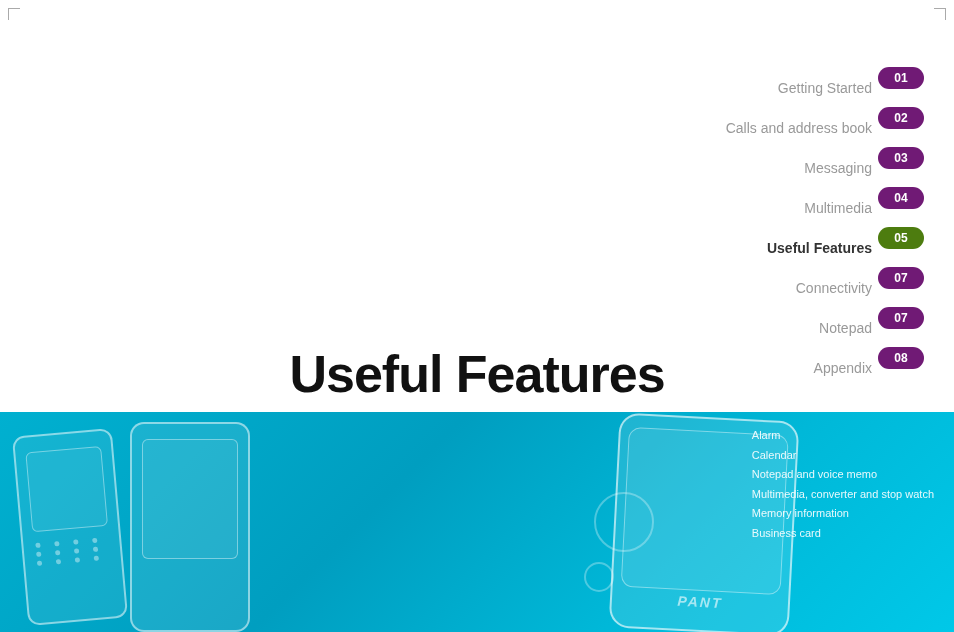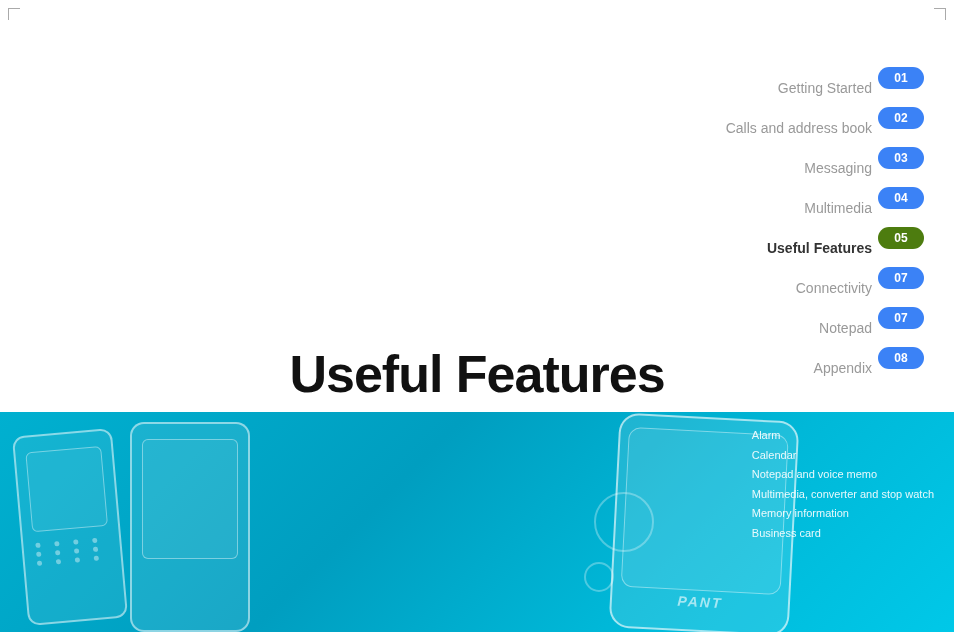--- a/index.html
+++ b/index.html
@@ -59,21 +59,21 @@
     .nav-badge {
       display: flex;
       align-items: center;
       justify-content: center;
       width: 46px;
       height: 22px;
       border-radius: 11px;
       font-size: 12px;
       font-weight: bold;
       color: #fff;
-      background-color: #3b82f6;
+      background-color: #701a75;
     }
 
     .nav-badge.active {
       background-color: #4d7c0f;
     }
 
     
     .main-title {
       position: absolute;
       bottom: 228px;

